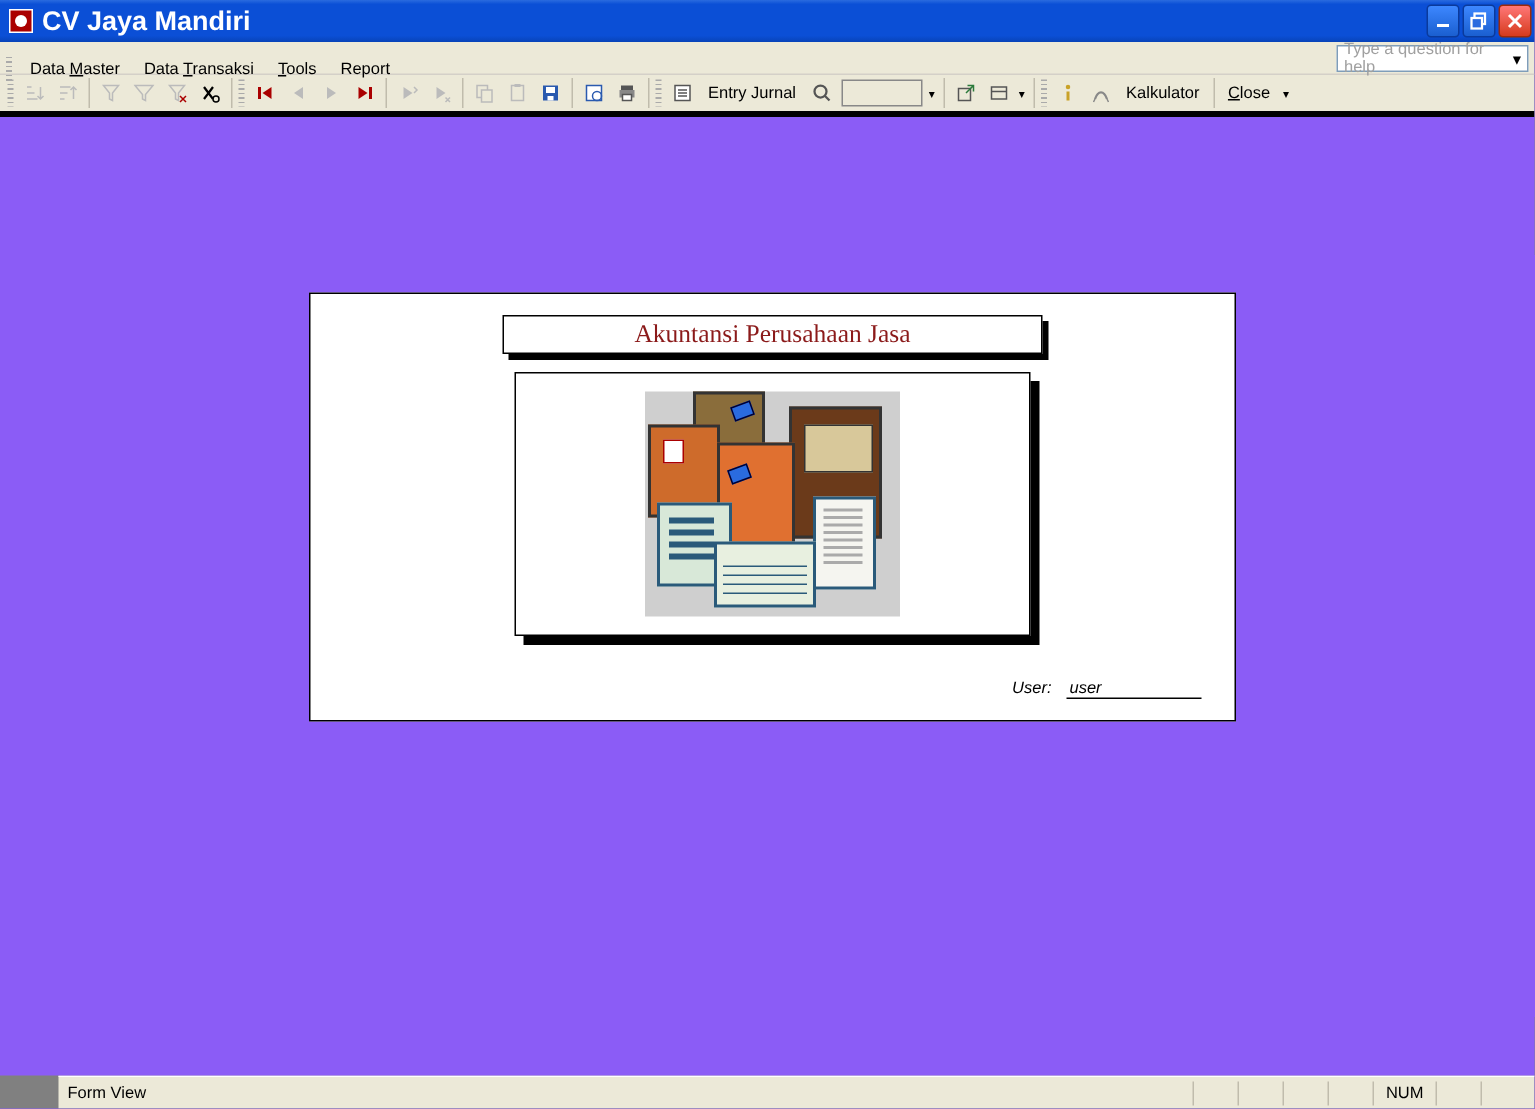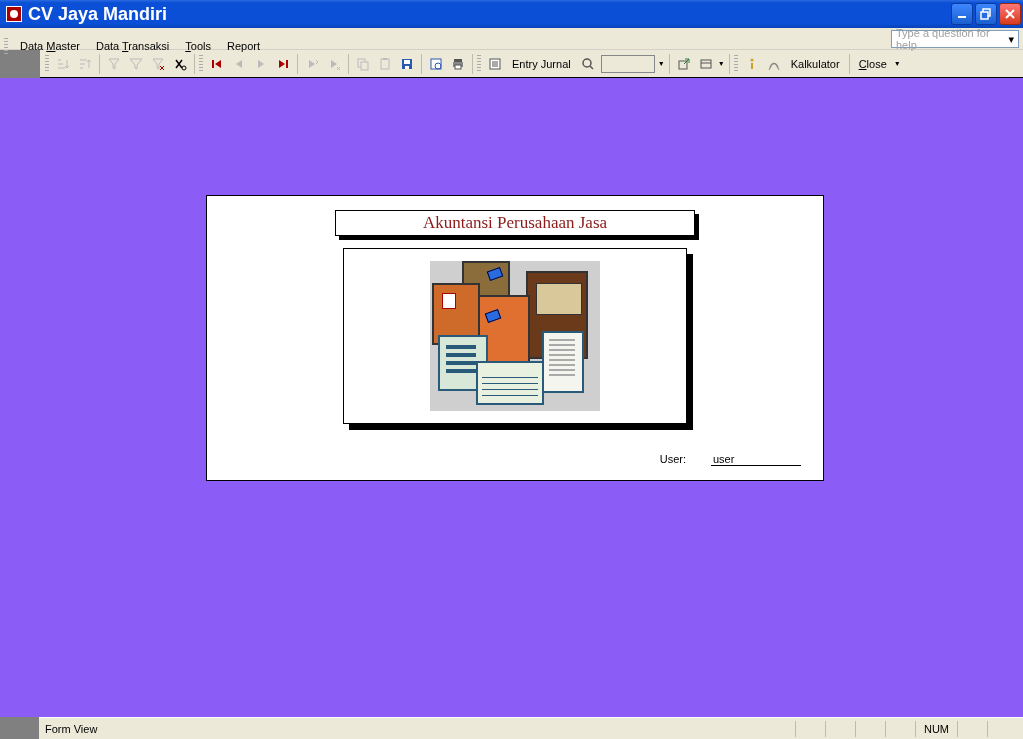--- a/index.html
+++ b/index.html
@@ -18,21 +18,21 @@
 
 
 .menubar { height: 22px; background: #ece9d8; border-bottom: 1px solid #d4d0c8; display: flex; font-size: 11px; padding: 10px 4px; color: #000; position: relative; }
 .menubar .grip { width: 4px; height: 16px; margin-right: 4px; background: repeating-linear-gradient(to bottom, #aaa 0 1px, transparent 1px 3px); }
 .menu-item { padding: 2px 8px; cursor: default; }
 .menu-item u { text-decoration: underline; }
 .help-box { position: absolute; right: 4px; top: 2px; width: 128px; height: 18px; background: #fff; border: 1px solid #7f9db9; font-size: 11px; padding: 1px 4px; color: #a0a0a0; display: flex; align-items: center; }
 .help-box .dd { margin-left: auto; color: #000; }
 
 
-.toolbar { height: 28px; background: #ece9d8; border-bottom: 1px solid #000000; display: flex; align-items: center; font-size: 11px; padding: 0 4px; gap: 0; margin-left: 40px; }
+.toolbar { height: 28px; background: #ece9d8; border-bottom: 4px solid #000000; display: flex; align-items: center; font-size: 11px; padding: 0 4px; gap: 0; }
 .toolbar .grip { width: 4px; height: 18px; margin: 0 3px 0 1px; background: repeating-linear-gradient(to bottom, #aaa 0 1px, transparent 1px 3px); }
 .tbtn { width: 22px; height: 22px; display: flex; align-items: center; justify-content: center; color: #666; cursor: default; position: relative; }
 .tbtn.disabled { color: #bbb; }
 .tbtn.active { color: #333; }
 .tsep { width: 1px; height: 20px; background: #c0bcac; margin: 0 3px; }
 .tbtn svg { width: 14px; height: 14px; }
 .ttext { padding: 0 6px; display: flex; align-items: center; height: 22px; color: #000; cursor: default; }
 .ttext u { text-decoration: underline; }
 .searchbox { width: 54px; height: 18px; background: #ece9d8; border: 1px solid #888; margin: 0 2px; }
 .dd-arrow { width: 9px; height: 22px; display: flex; align-items: center; justify-content: center; font-size: 8px; color: #000; }
@@ -57,21 +57,21 @@
 .illus .tag1 { position: absolute; left: 12px; top: 32px; width: 14px; height: 16px; background: #fff; border: 1px solid #a00; }
 .illus .tag2 { position: absolute; left: 58px; top: 8px; width: 14px; height: 10px; background: #2a6bdf; transform: rotate(-20deg); border:1px solid #003; }
 .illus .tag3 { position: absolute; left: 56px; top: 50px; width: 14px; height: 10px; background: #2a6bdf; transform: rotate(-20deg); border:1px solid #003; }
 .illus .sheet1 { position: absolute; left: 8px; top: 74px; width: 50px; height: 56px; background: #d8e8d8; border: 2px solid #2a5a7a; }
 .illus .sheet1::before{content:"";position:absolute;left:6px;top:8px;width:30px;height:4px;background:#2a5a7a;box-shadow:0 8px 0 #2a5a7a,0 16px 0 #2a5a7a,0 24px 0 #2a5a7a;}
 .illus .sheet2 { position: absolute; left: 46px; top: 100px; width: 68px; height: 44px; background: #e8f0e0; border: 2px solid #2a5a7a; }
 .illus .sheet2::before{content:"";position:absolute;left:4px;top:14px;right:4px;height:1px;background:#2a5a7a;box-shadow:0 6px 0 #2a5a7a,0 12px 0 #2a5a7a,0 18px 0 #2a5a7a;}
 .illus .sheet3 { position: absolute; left: 112px; top: 70px; width: 42px; height: 62px; background: #f5f5f0; border: 2px solid #2a5a7a; }
 .illus .sheet3::before{content:"";position:absolute;left:5px;top:6px;width:26px;height:2px;background:#aaa;box-shadow:0 5px 0 #aaa,0 10px 0 #aaa,0 15px 0 #aaa,0 20px 0 #aaa,0 25px 0 #aaa,0 30px 0 #aaa,0 35px 0 #aaa;}
 
-.userline { position: absolute; right: 22px; bottom: 14px; font-size: 11px; display: flex; align-items: baseline; gap: 25px; }
+.userline { position: absolute; right: 22px; bottom: 14px; font-size: 11px; display: flex; align-items: baseline; gap: 10px; font-style: italic; }
 .userline .uval { border-bottom: 1px solid #000; min-width: 90px; padding: 0 2px; }
 
 
 .statusbar { height: 22px; background: #ece9d8; border-top: 1px solid #fff; display: flex; align-items: center; font-size: 11px; padding: 0 6px; color: #000; margin-left: 39px; }
 .statusbar .spacer { flex: 1; }
 .statusbar .cell { border-left: 1px solid #c0bcac; height: 16px; padding: 0 8px; display: flex; align-items: center; min-width: 30px; }
 
 .nav-first { fill: #a00; }
 .nav-mid { fill: #bbb; }
 </style>

